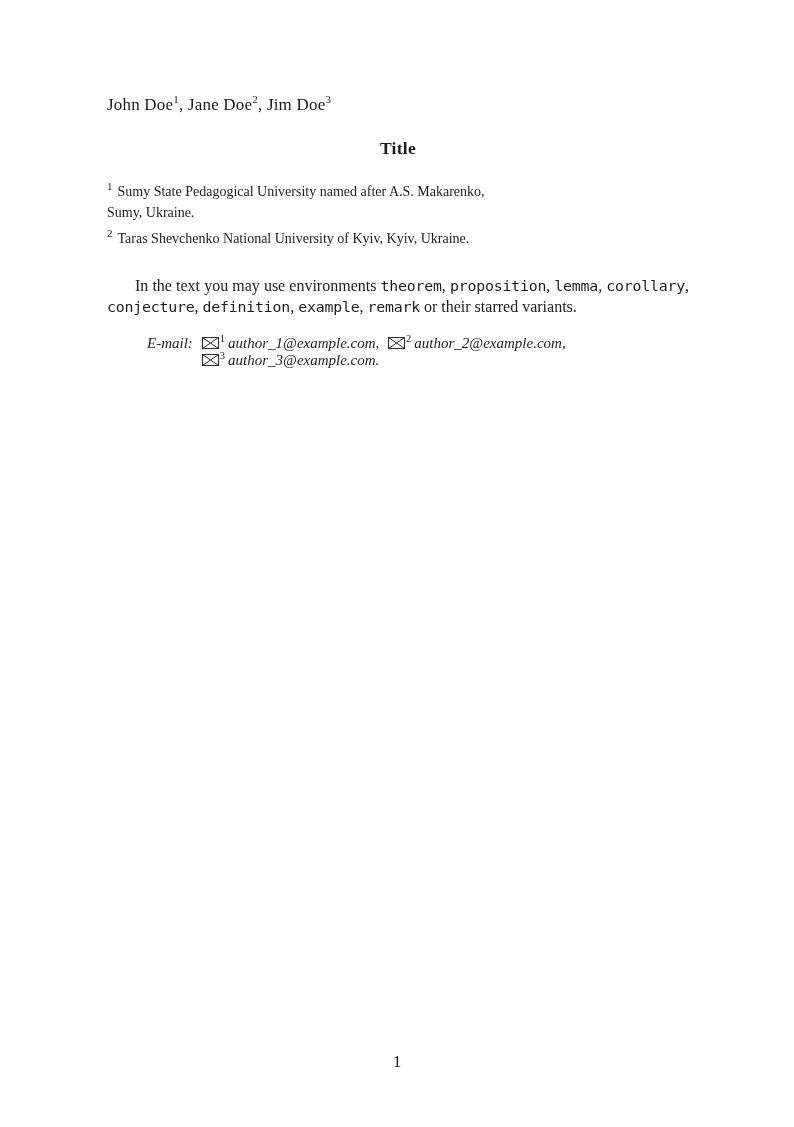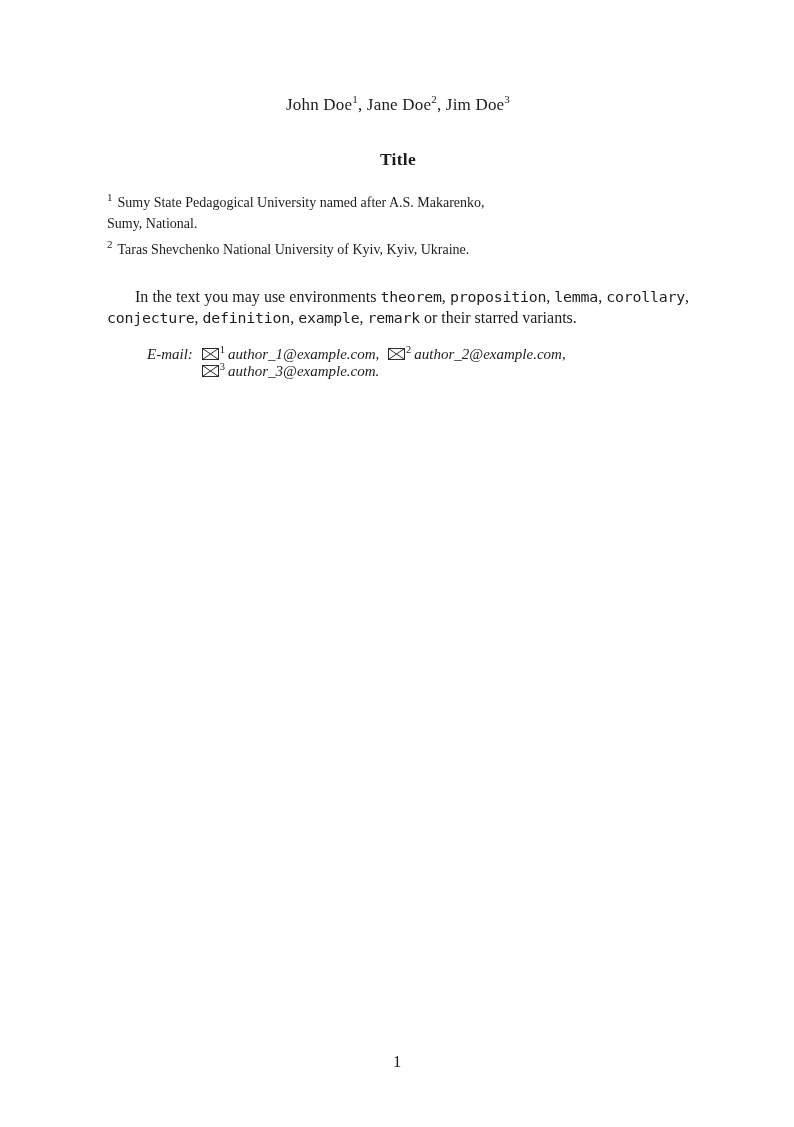--- a/index.html
+++ b/index.html
@@ -18,32 +18,32 @@
     overflow: hidden;
   }
   .content {
     position: absolute;
     left: 107px;
     right: 105px;
     top: 0;
   }
   .author-line {
     margin-top: 95px;
-    text-align: center;
+    text-align: left;
     font-size: 17px;
     letter-spacing: 0.2px;
   }
   .author-line sup,
   .footnote sup {
     font-size: 11px;
     vertical-align: super;
     line-height: 0;
   }
   .doc-title {
-    margin-top: 34px;
+    margin-top: 23px;
     text-align: center;
     font-size: 17.5px;
     font-weight: bold;
     letter-spacing: 0.3px;
   }
   .footnotes {
     margin-top: 22px;
     font-size: 14px;
     line-height: 1.5;
   }
@@ -125,21 +125,21 @@
   <div class="content">
 
     <div class="author-line">
       <span>John Doe</span><sup>1</sup><span>, Jane Doe</span><sup>2</sup><span>, Jim Doe</span><sup>3</sup>
     </div>
 
     <div class="doc-title">Title</div>
 
     <div class="footnotes">
       <div class="footnote">
-        <sup>1</sup><span>Sumy State Pedagogical University named after A.S. Makarenko,</span><span class="fn-line2">Sumy, National.</span>
+        <sup>1</sup><span>Sumy State Pedagogical University named after A.S. Makarenko,</span><span class="fn-line2">Sumy, Ukraine.</span>
       </div>
       <div class="footnote">
         <sup>2</sup><span>Taras Shevchenko National University of Kyiv, Kyiv, Ukraine.</span>
       </div>
     </div>
 
     <div class="body-text">
       <p class="para"><span>In the text you may use environments </span><span class="code">theorem</span><span>, </span><span class="code">proposition</span><span>, </span><span class="code">lemma</span><span>, </span><span class="code">corollary</span><span>, </span><span class="code">conjecture</span><span>, </span><span class="code">definition</span><span>, </span><span class="code">example</span><span>, </span><span class="code">remark</span><span> or their starred variants.</span></p>
     </div>
 

